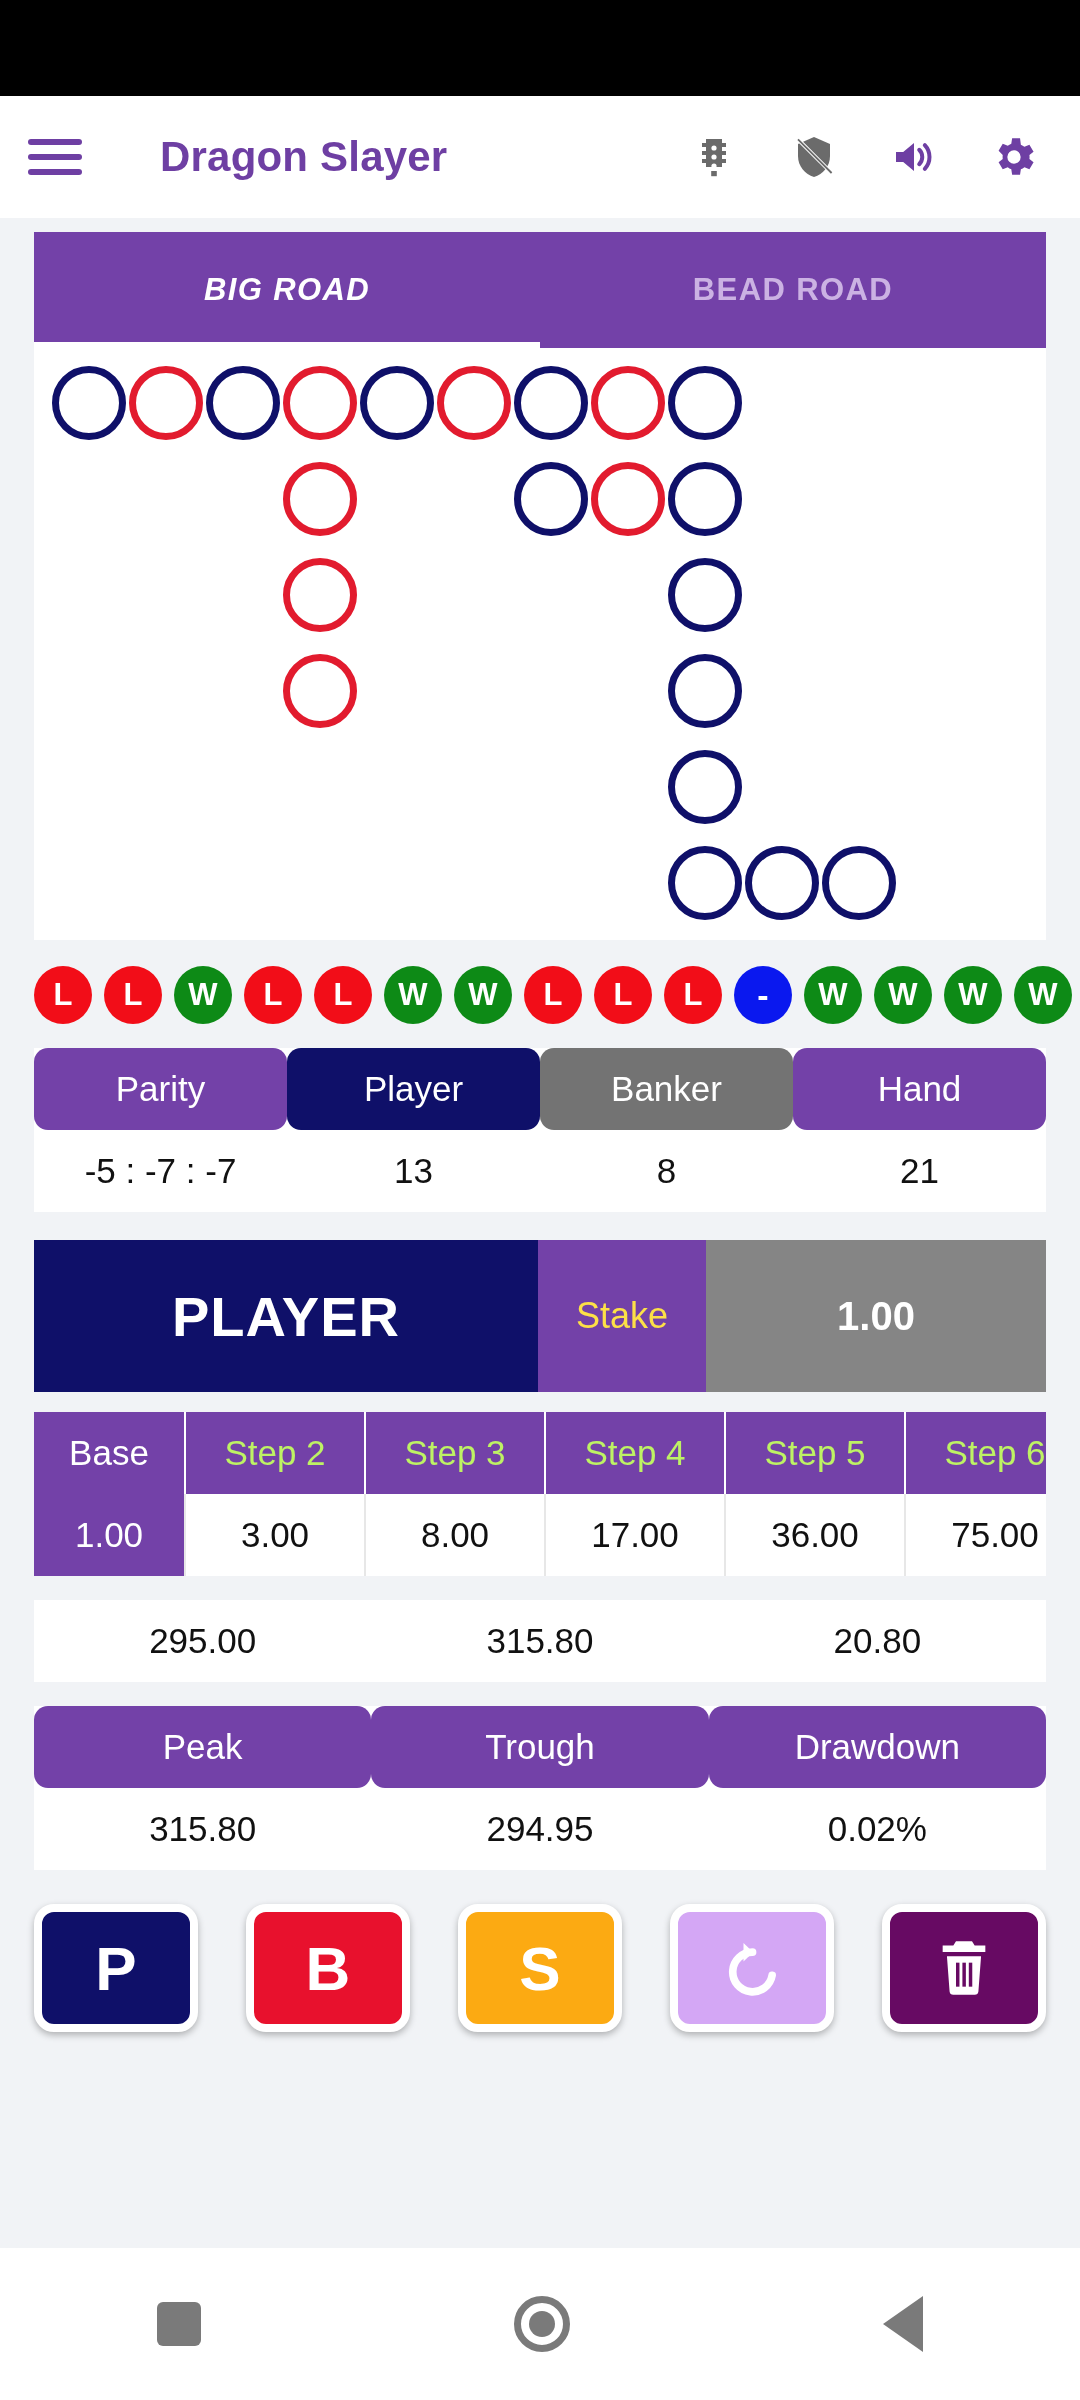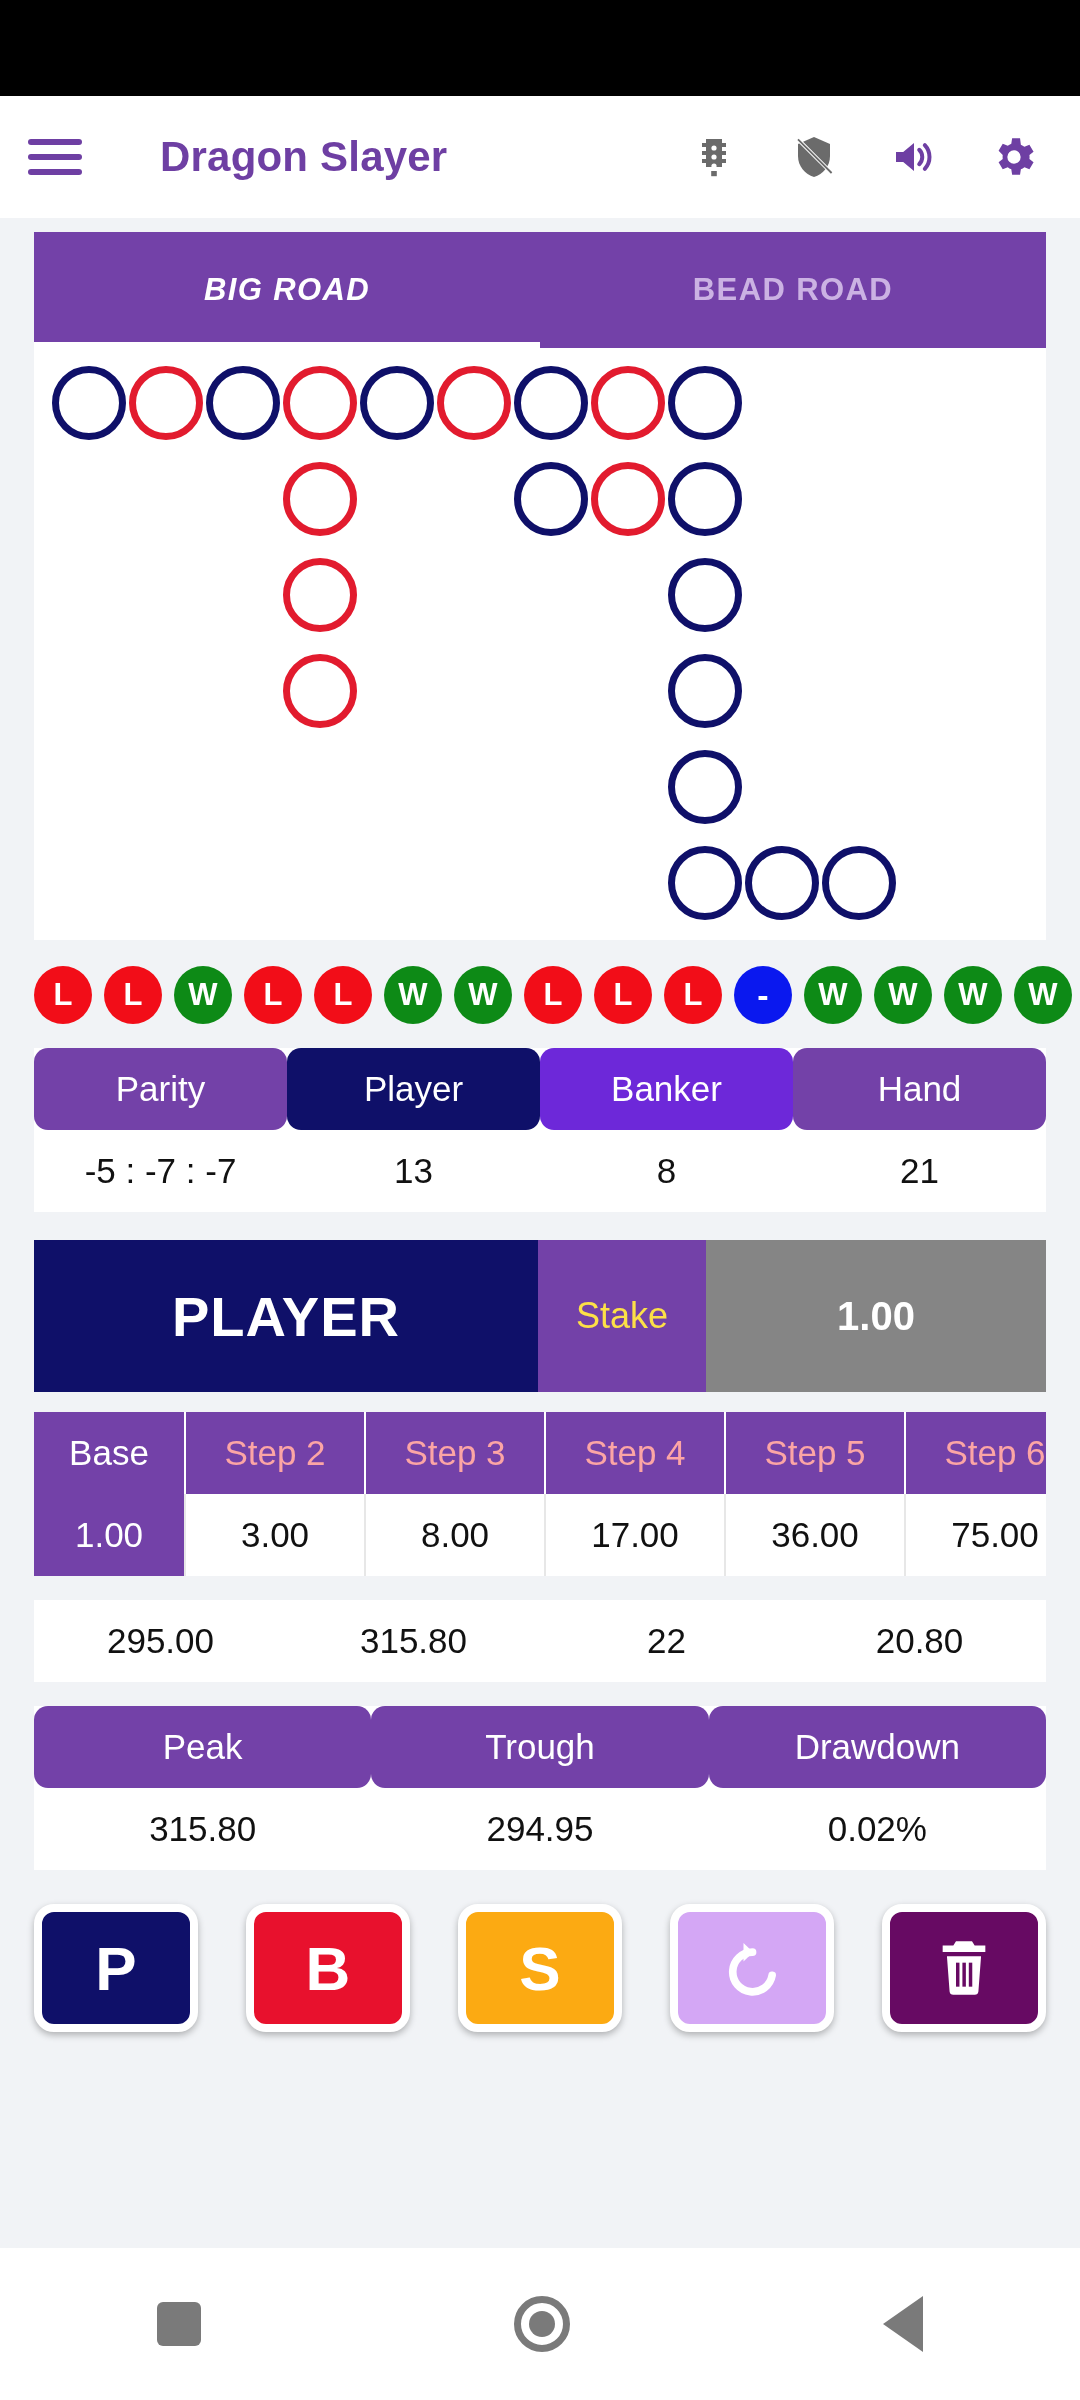--- a/index.html
+++ b/index.html
@@ -69,41 +69,41 @@
   .tbl .hrow, .tbl .vrow { display:flex; }
   .tbl .hcell {
     flex:1; background:#7341a8; color:#ffffff; font-size:35px;
     text-align:center; padding:21px 4px; white-space:nowrap;border-radius:14px;
   }
   .tbl .vcell {
     flex:1; background:#ffffff; color:#111111; font-size:35px;
     text-align:center; padding:21px 4px; white-space:nowrap;
   }
   .hcell.navy { background:#0f1069; }
-  .hcell.red  { background:#6d28d9; }
+  .hcell.red  { background:#737373; }
 
   
   .betrow { margin: 28px 34px 0 34px; display:flex; height:152px; }
   .bet-main { flex: 0 0 504px; background:#0f1069; color:#fff;
               display:flex; align-items:center; justify-content:center;
               font-size:56px; font-weight:700; letter-spacing:1px; }
   .bet-stake-label { flex: 0 0 168px; background:#7341a8; color:#fde047;
               display:flex; align-items:center; justify-content:center; font-size:36px; }
   .bet-stake-val { flex: 1; background:#858585; color:#fff;
               display:flex; align-items:center; justify-content:center;
               font-size:40px; font-weight:700; }
 
   
   .steps { margin: 20px 0 0 34px; overflow:hidden; width: 1012px; }
   .steps-inner { display:inline-block; }
   .steps .hrow, .steps .vrow { display:flex; }
   .steps .hcell, .steps .vcell {
     width:180px; text-align:center; font-size:35px; padding:21px 4px; white-space:nowrap;
   }
-  .steps .hcell { background:#7341a8; color:#fca5a5; border-right:2px solid #fff; }
+  .steps .hcell { background:#7341a8; color:#bef264; border-right:2px solid #fff; }
   .steps .vcell { background:#fff; color:#111; border-right:2px solid #e7e7e7; }
   .steps .hcell.base, .steps .vcell.base { width:152px; background:#7341a8; color:#fff; }
 
   
   .actions { margin: 34px 34px 0 34px; display:flex; justify-content:space-between; }
   .act {
     width:164px; height:128px; border-radius:20px; display:flex;
     align-items:center; justify-content:center; color:#ffffff;
     font-size:62px; font-weight:700; cursor:pointer;
     box-shadow: 0 3px 7px rgba(0,0,0,0.28);
@@ -270,21 +270,20 @@
             <div class="vcell">36.00</div>
             <div class="vcell">75.00</div>
           </div>
       </div>
     </div>
 
     <div class="tbl">
       <div class="vrow">
         <div class="vcell">295.00</div>
         <div class="vcell">315.80</div>
-        <div class="vcell">22</div>
         <div class="vcell">20.80</div>
       </div>
     </div>
 
     <div class="tbl">
       <div class="hrow">
         <div class="hcell">Peak</div>
         <div class="hcell">Trough</div>
         <div class="hcell">Drawdown</div>
       </div>

